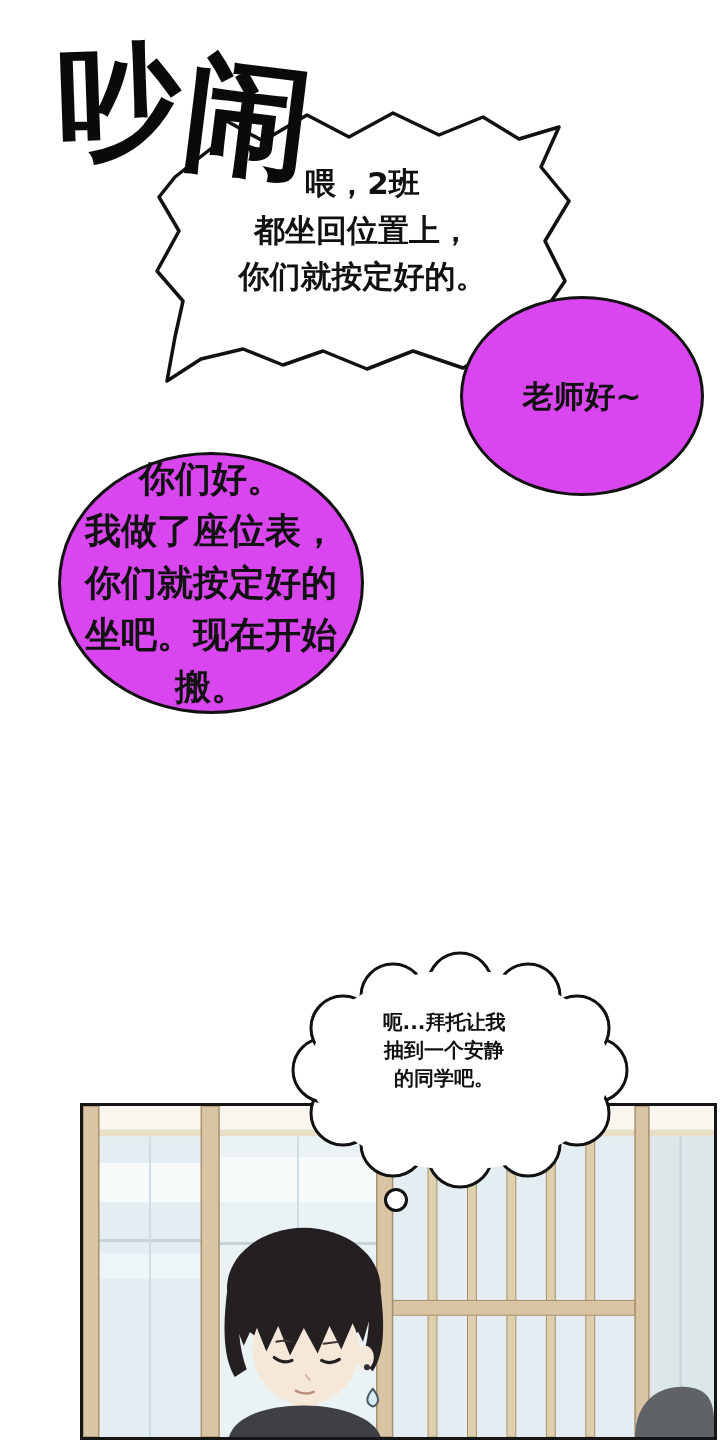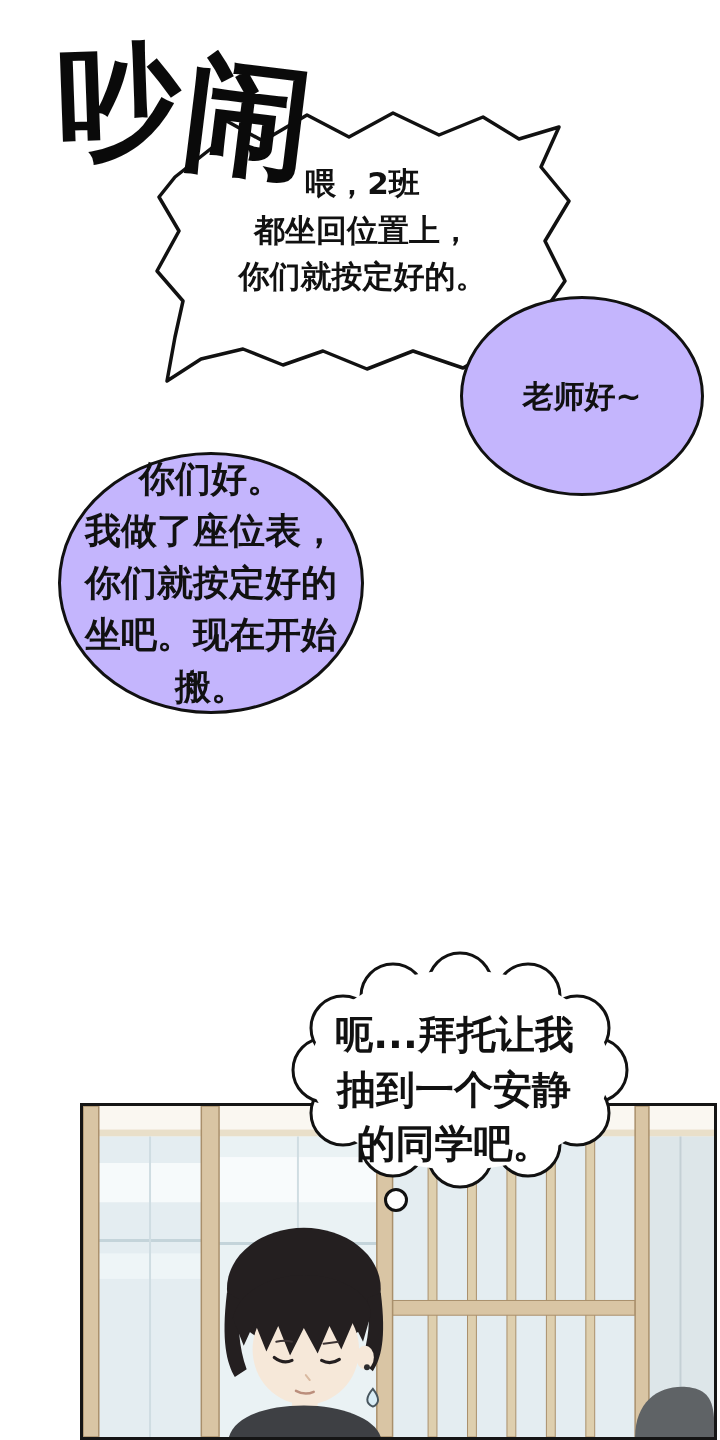--- a/index.html
+++ b/index.html
@@ -19,30 +19,30 @@
     left:58px;top:14px;z-index:6;
     font-weight:900;color:#0a0a0a;letter-spacing:-8px;
   }
   .sfx .c1{font-size:122px;display:inline-block;transform:rotate(-2deg);}
   .sfx .c2{font-size:128px;display:inline-block;transform:rotate(7deg) translateY(18px);margin-left:14px;}
   
   .jagged-wrap{left:145px;top:105px;width:430px;height:280px;z-index:2;}
   .jagged-text{left:190px;top:160px;width:345px;font-size:31px;z-index:3;}
   
   .ellipse-bubble{
-    background:#c4b5fd;border:3.5px solid var(--c-ink,#111);border-radius:50%;
+    background:#d946ef;border:3.5px solid var(--c-ink,#111);border-radius:50%;
     display:flex;align-items:center;justify-content:center;z-index:4;
   }
   .greeting-bubble{left:460px;top:296px;width:238px;height:194px;}
   .greeting-bubble .bubble-text{font-size:31px;}
   .teacher-bubble{left:58px;top:452px;width:300px;height:256px;}
   .teacher-bubble .bubble-text{font-size:36px;line-height:1.45;}
   
   .thought-wrap{left:280px;top:930px;width:360px;height:290px;z-index:4;}
-  .thought-text{left:312px;top:1008px;width:284px;font-size:39px;line-height:1.4;z-index:5;}
+  .thought-text{left:302px;top:1008px;width:284px;font-size:20px;line-height:1.4;z-index:5;}
   .thought-trail{
     left:384px;top:1188px;width:18px;height:18px;z-index:5;
     background:#fff;border:3px solid var(--c-ink,#111);border-radius:50%;
   }
   
   .panel{
     left:80px;top:1103px;width:637px;height:337px;z-index:1;
     border:3px solid #151515;background:#f4efe7;box-sizing:border-box;
   }
   .panel svg{display:block;width:100%;height:100%;}

